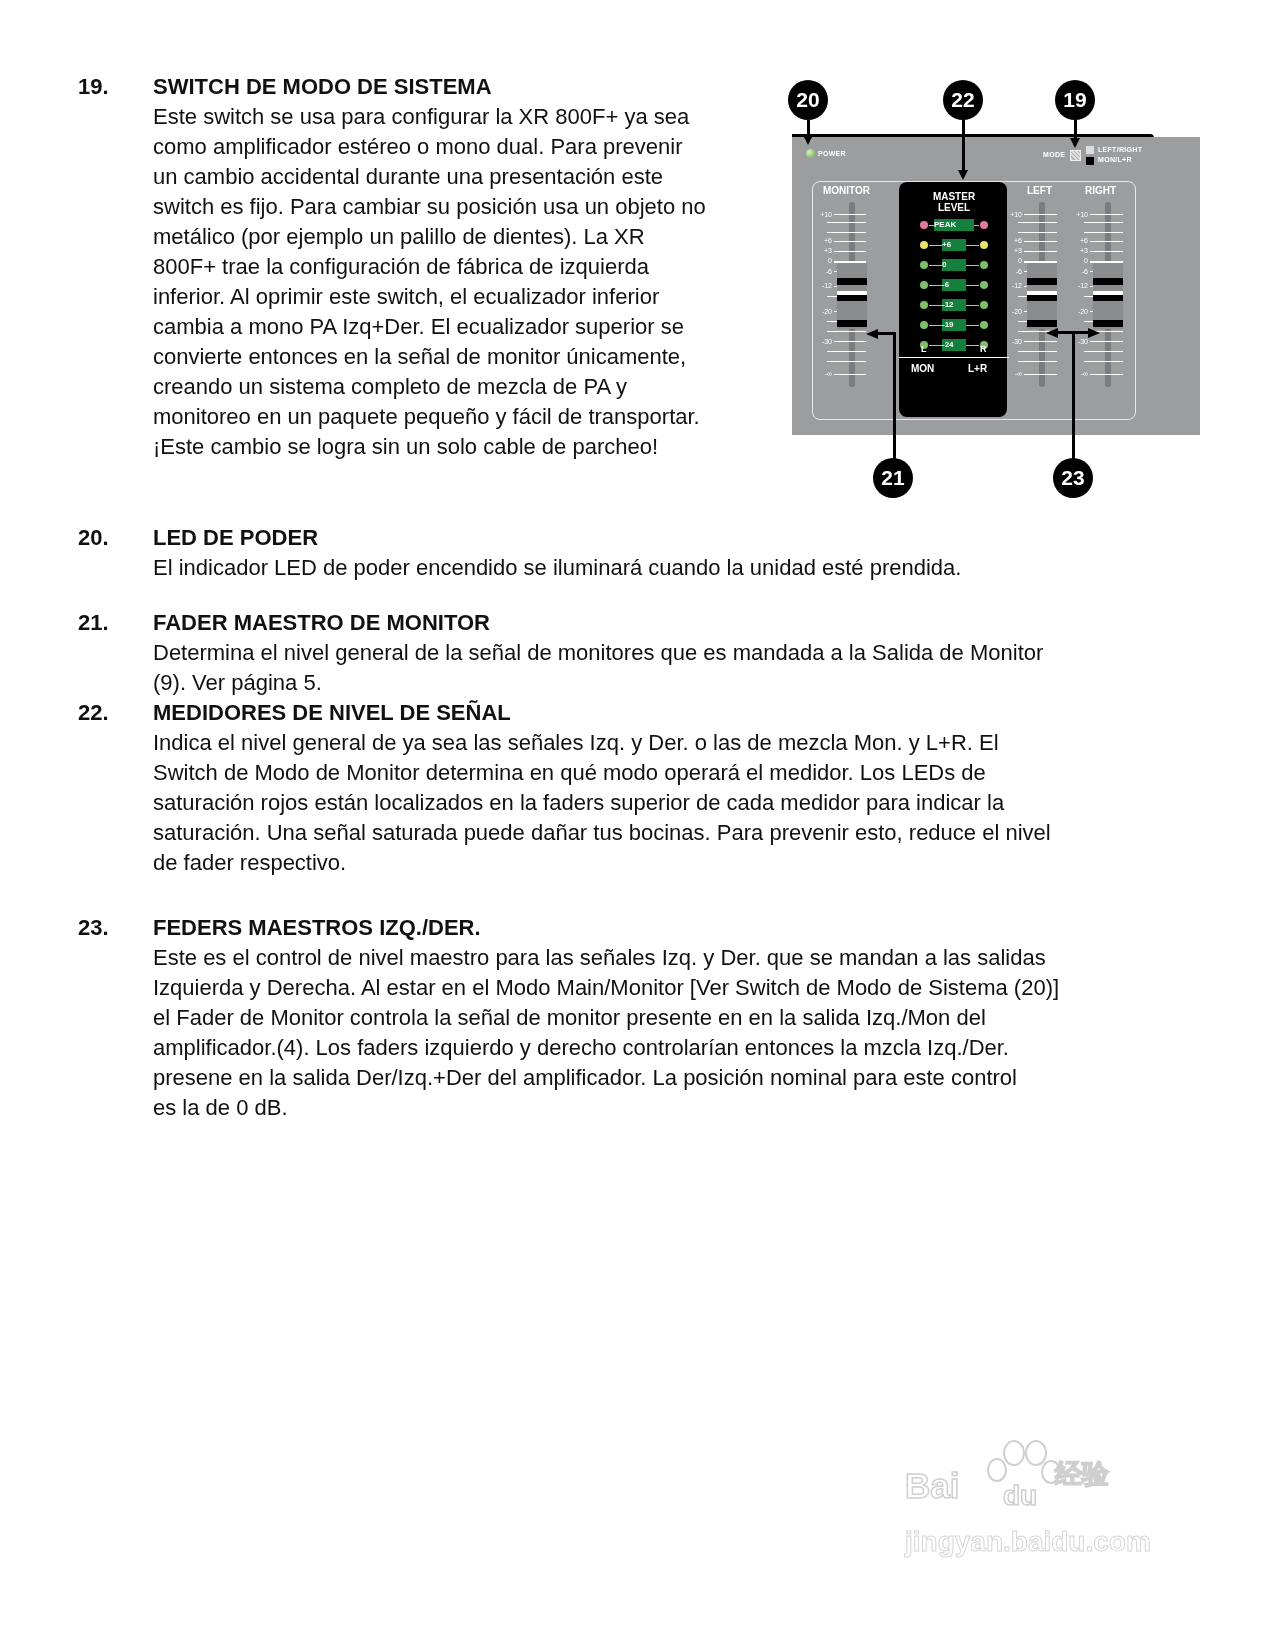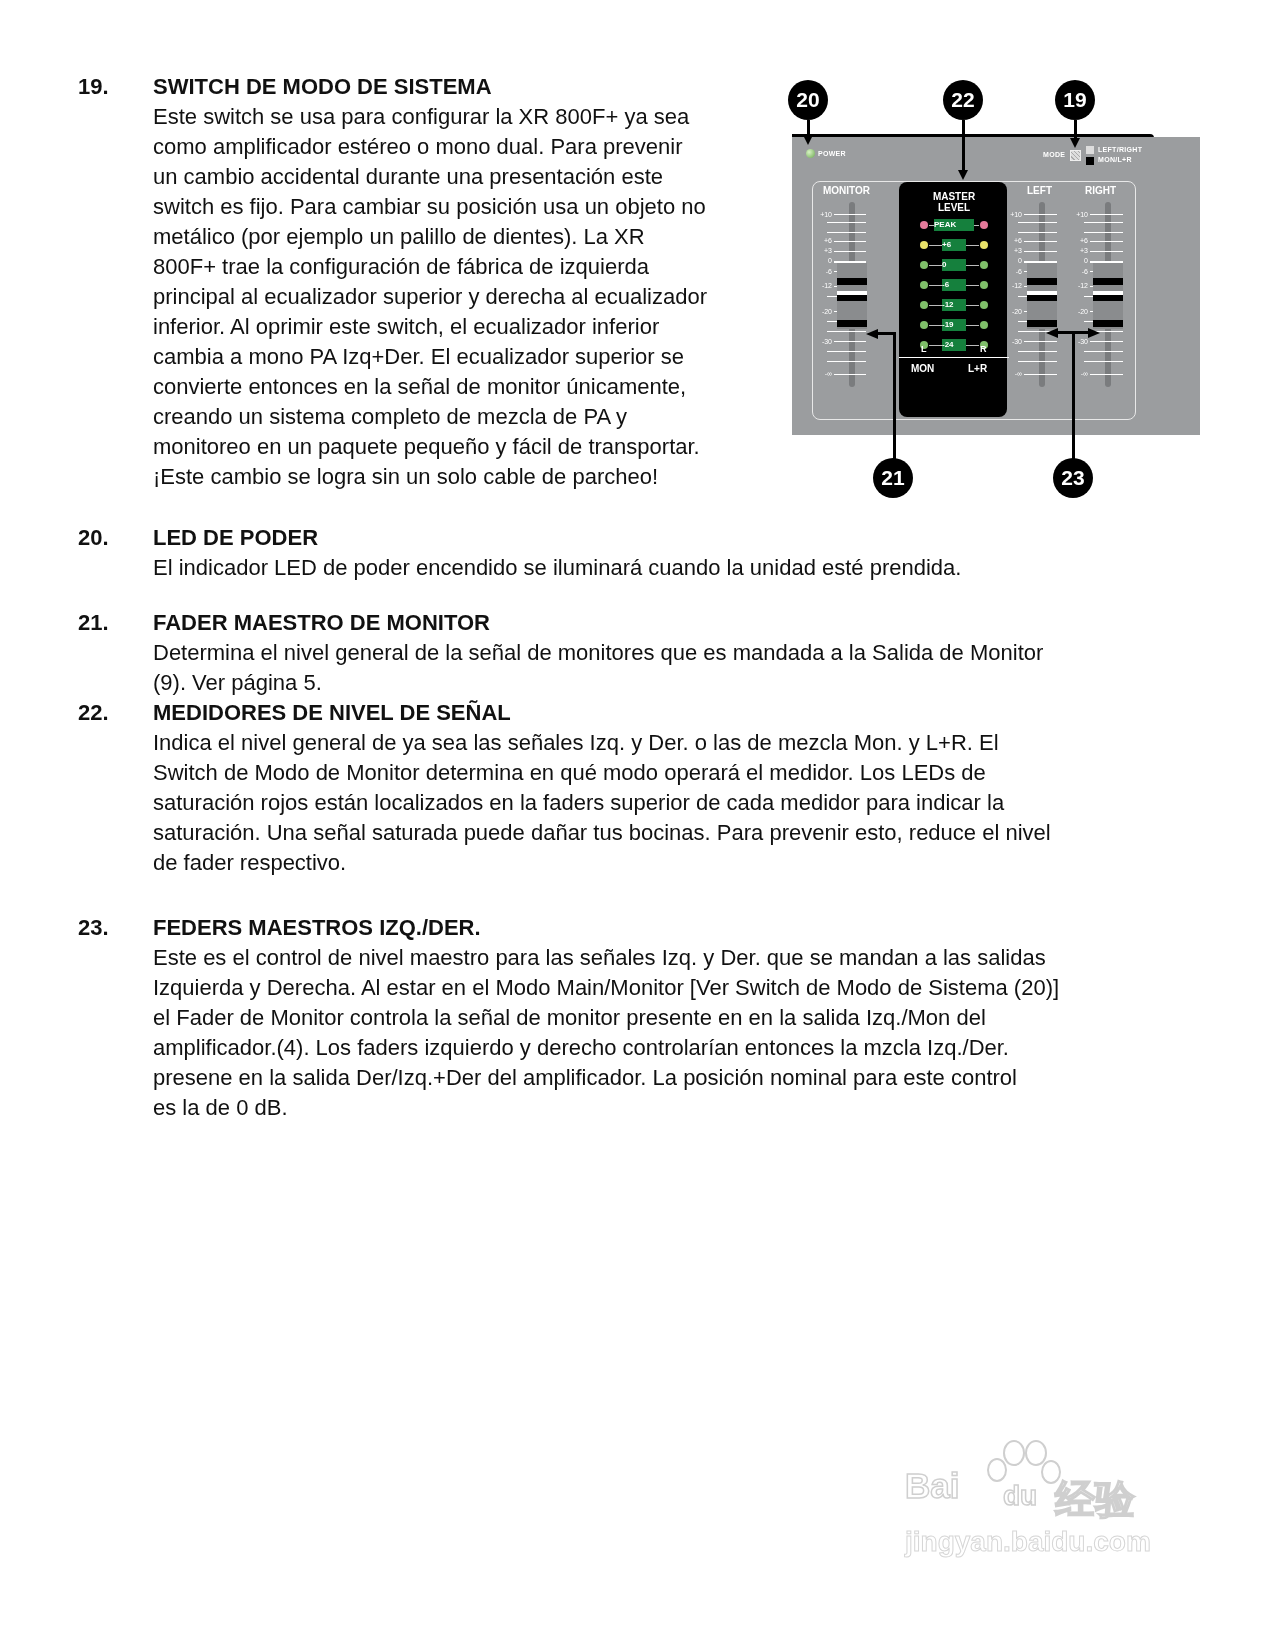--- a/index.html
+++ b/index.html
@@ -54,21 +54,20 @@
 <div>
   <div class="sec-num" style="top:72px">19.</div>
   <div class="sec-title" style="top:72px">SWITCH DE MODO DE SISTEMA</div>
   <div class="sec-body" style="top:102px">
     <span class="ln">Este switch se usa para configurar la XR 800F+ ya sea</span>
     <span class="ln">como amplificador estéreo o mono dual. Para prevenir</span>
     <span class="ln">un cambio accidental durante una presentación este</span>
     <span class="ln">switch es fijo. Para cambiar su posición usa un objeto no</span>
     <span class="ln">metálico (por ejemplo un palillo de dientes). La XR</span>
     <span class="ln">800F+ trae la configuración de fábrica de izquierda</span>
-    <span class="ln">principal al ecualizador superior y derecha al ecualizador</span>
     <span class="ln">inferior. Al oprimir este switch, el ecualizador inferior</span>
     <span class="ln">cambia a mono PA Izq+Der. El ecualizador superior se</span>
     <span class="ln">convierte entonces en la señal de monitor únicamente,</span>
     <span class="ln">creando un sistema completo de mezcla de PA y</span>
     <span class="ln">monitoreo en un paquete pequeño y fácil de transportar.</span>
     <span class="ln">¡Este cambio se logra sin un solo cable de parcheo!</span>
   </div>
 </div>
 
 <div>
@@ -314,15 +313,15 @@
   <div class="tri-right" style="left:308px;top:268px"></div>
 </div>
 
 <div class="wm">
   <div class="paw" style="left:98px;top:0px;width:18px;height:22px"></div>
   <div class="paw" style="left:120px;top:0px;width:18px;height:22px"></div>
   <div class="paw" style="left:82px;top:18px;width:16px;height:20px"></div>
   <div class="paw" style="left:136px;top:20px;width:16px;height:20px"></div>
   <div class="wm-text" style="left:0;top:26px;font-size:35px">Bai</div>
   <div class="wm-text" style="left:98px;top:40px;font-size:28px">du</div>
-  <div class="wm-text" style="left:150px;top:32px;font-size:40px">经验</div>
+  <div class="wm-text" style="left:150px;top:16px;font-size:27px">经验</div>
   <div class="wm-text" style="left:0;top:86px;font-size:28px;-webkit-text-stroke:1px #d6d6d6">jingyan.baidu.com</div>
 </div>
 
 </body></html>

